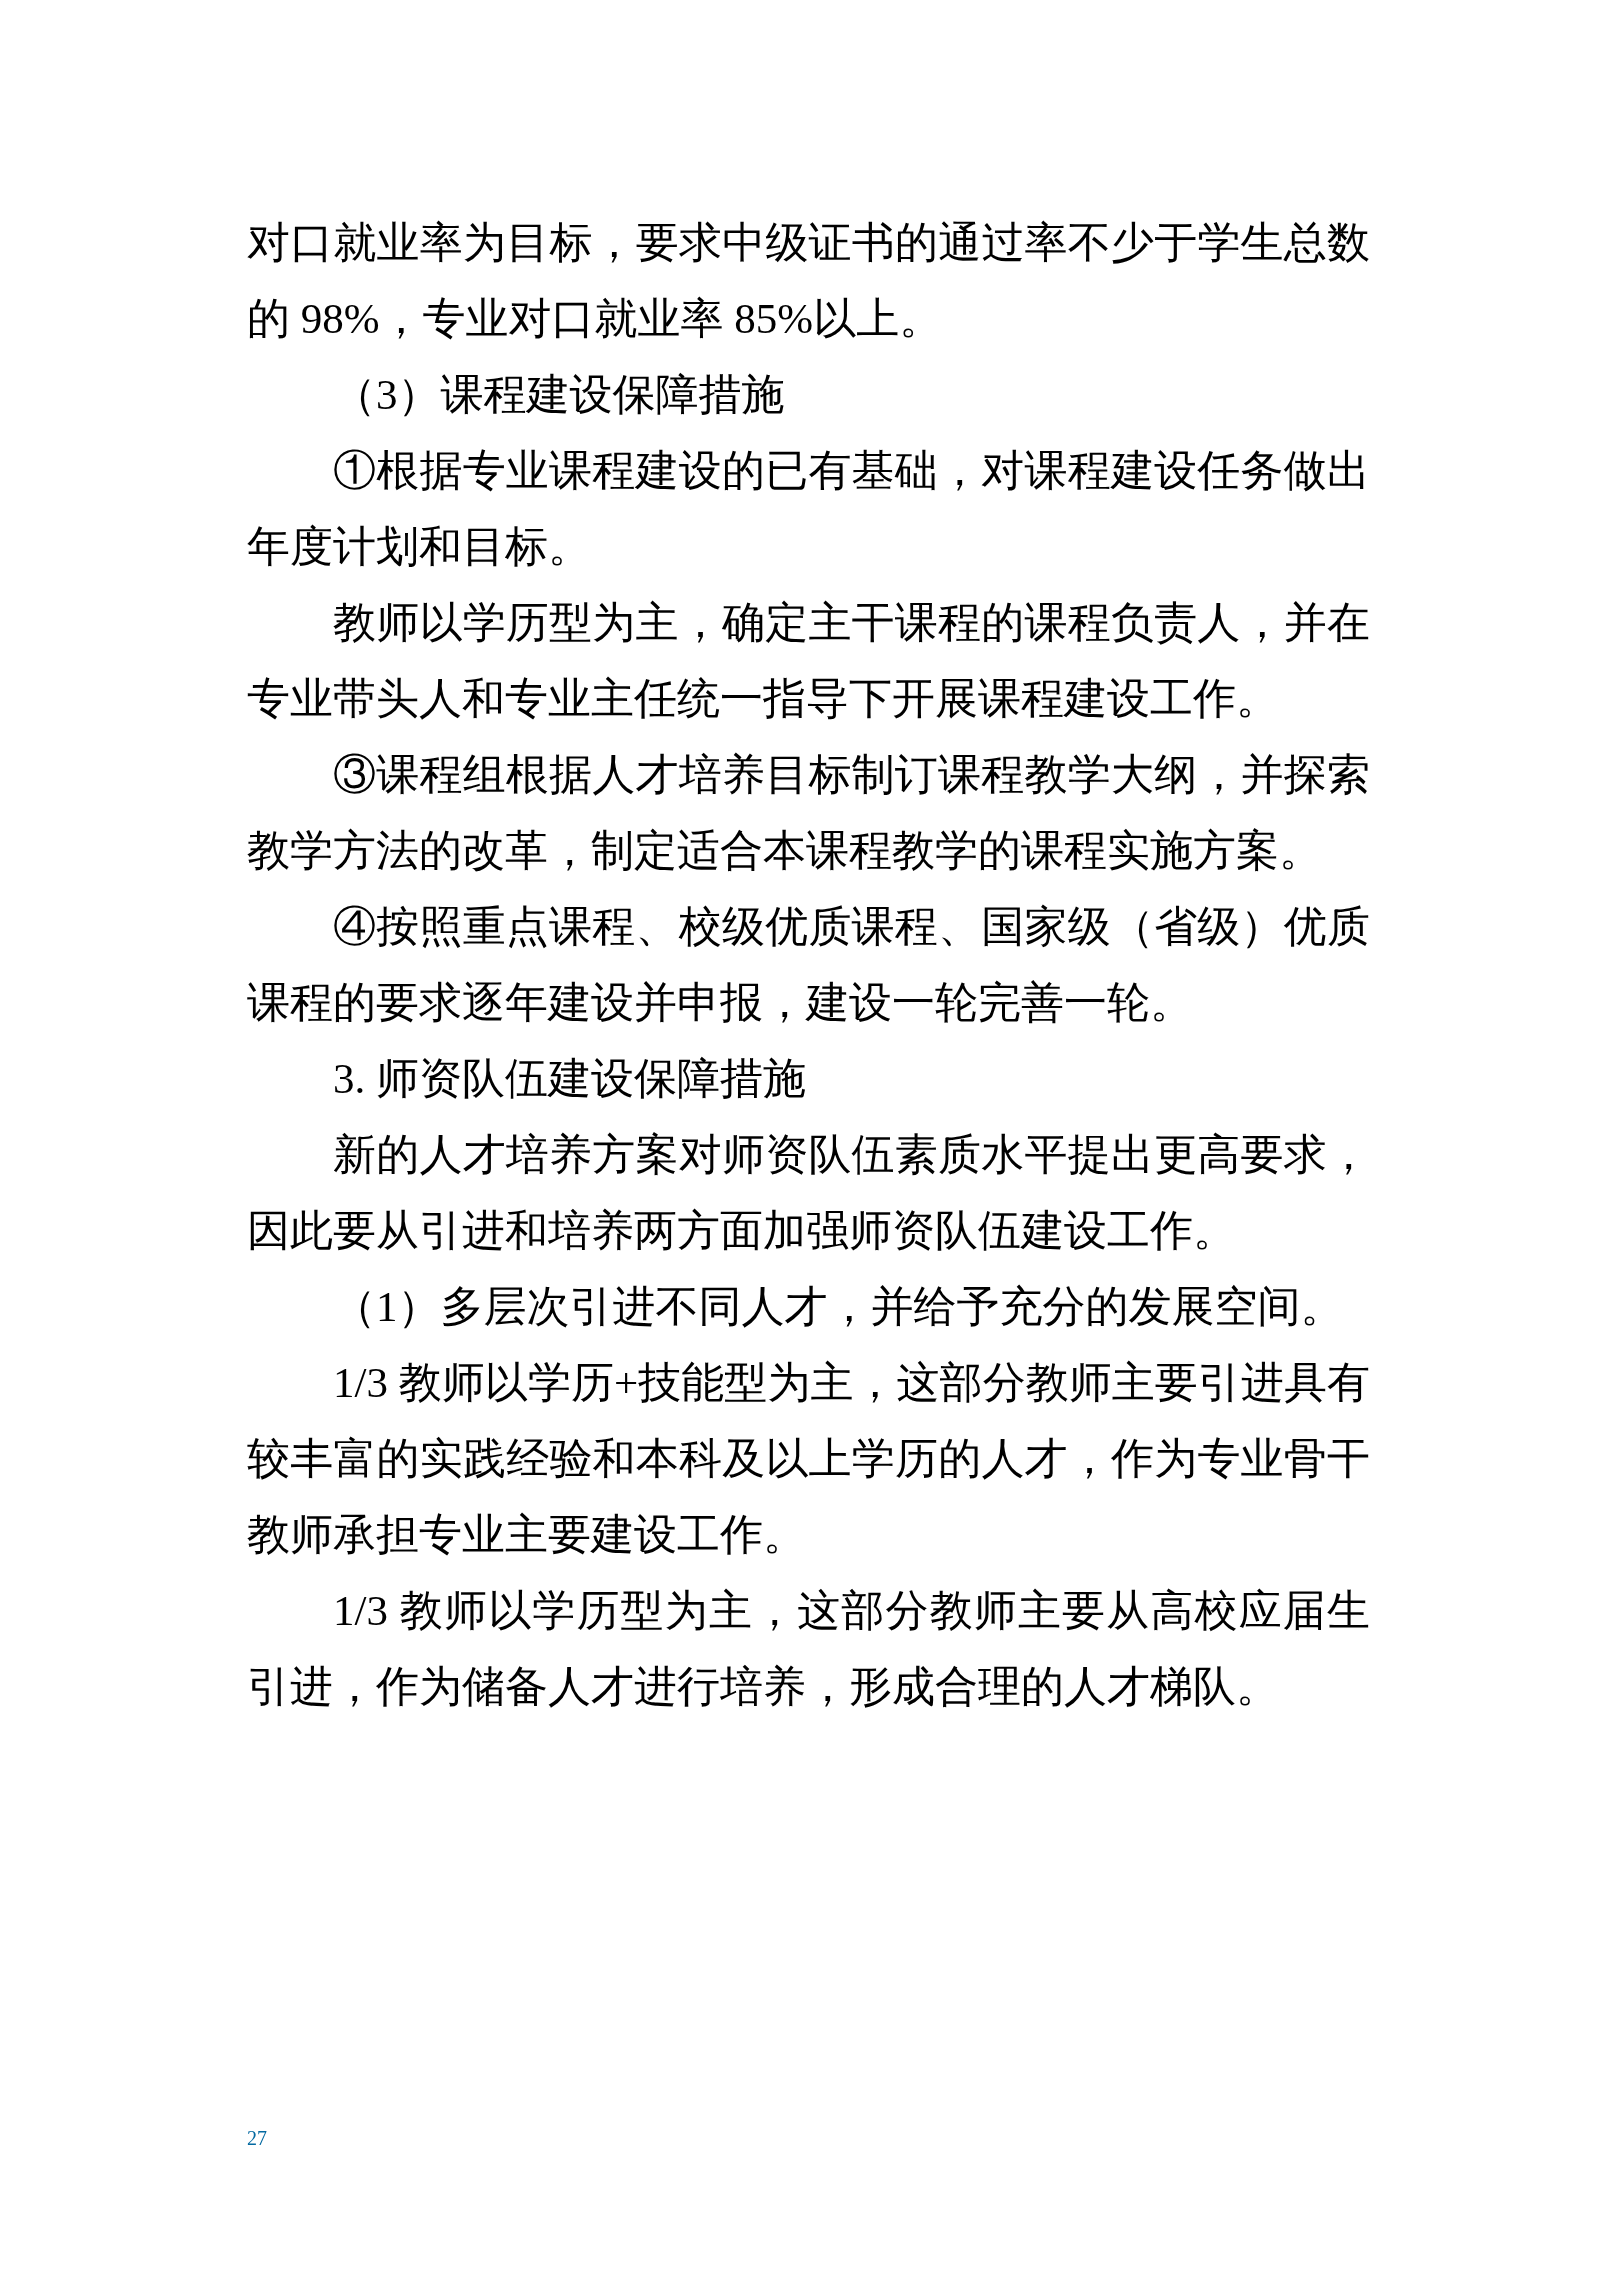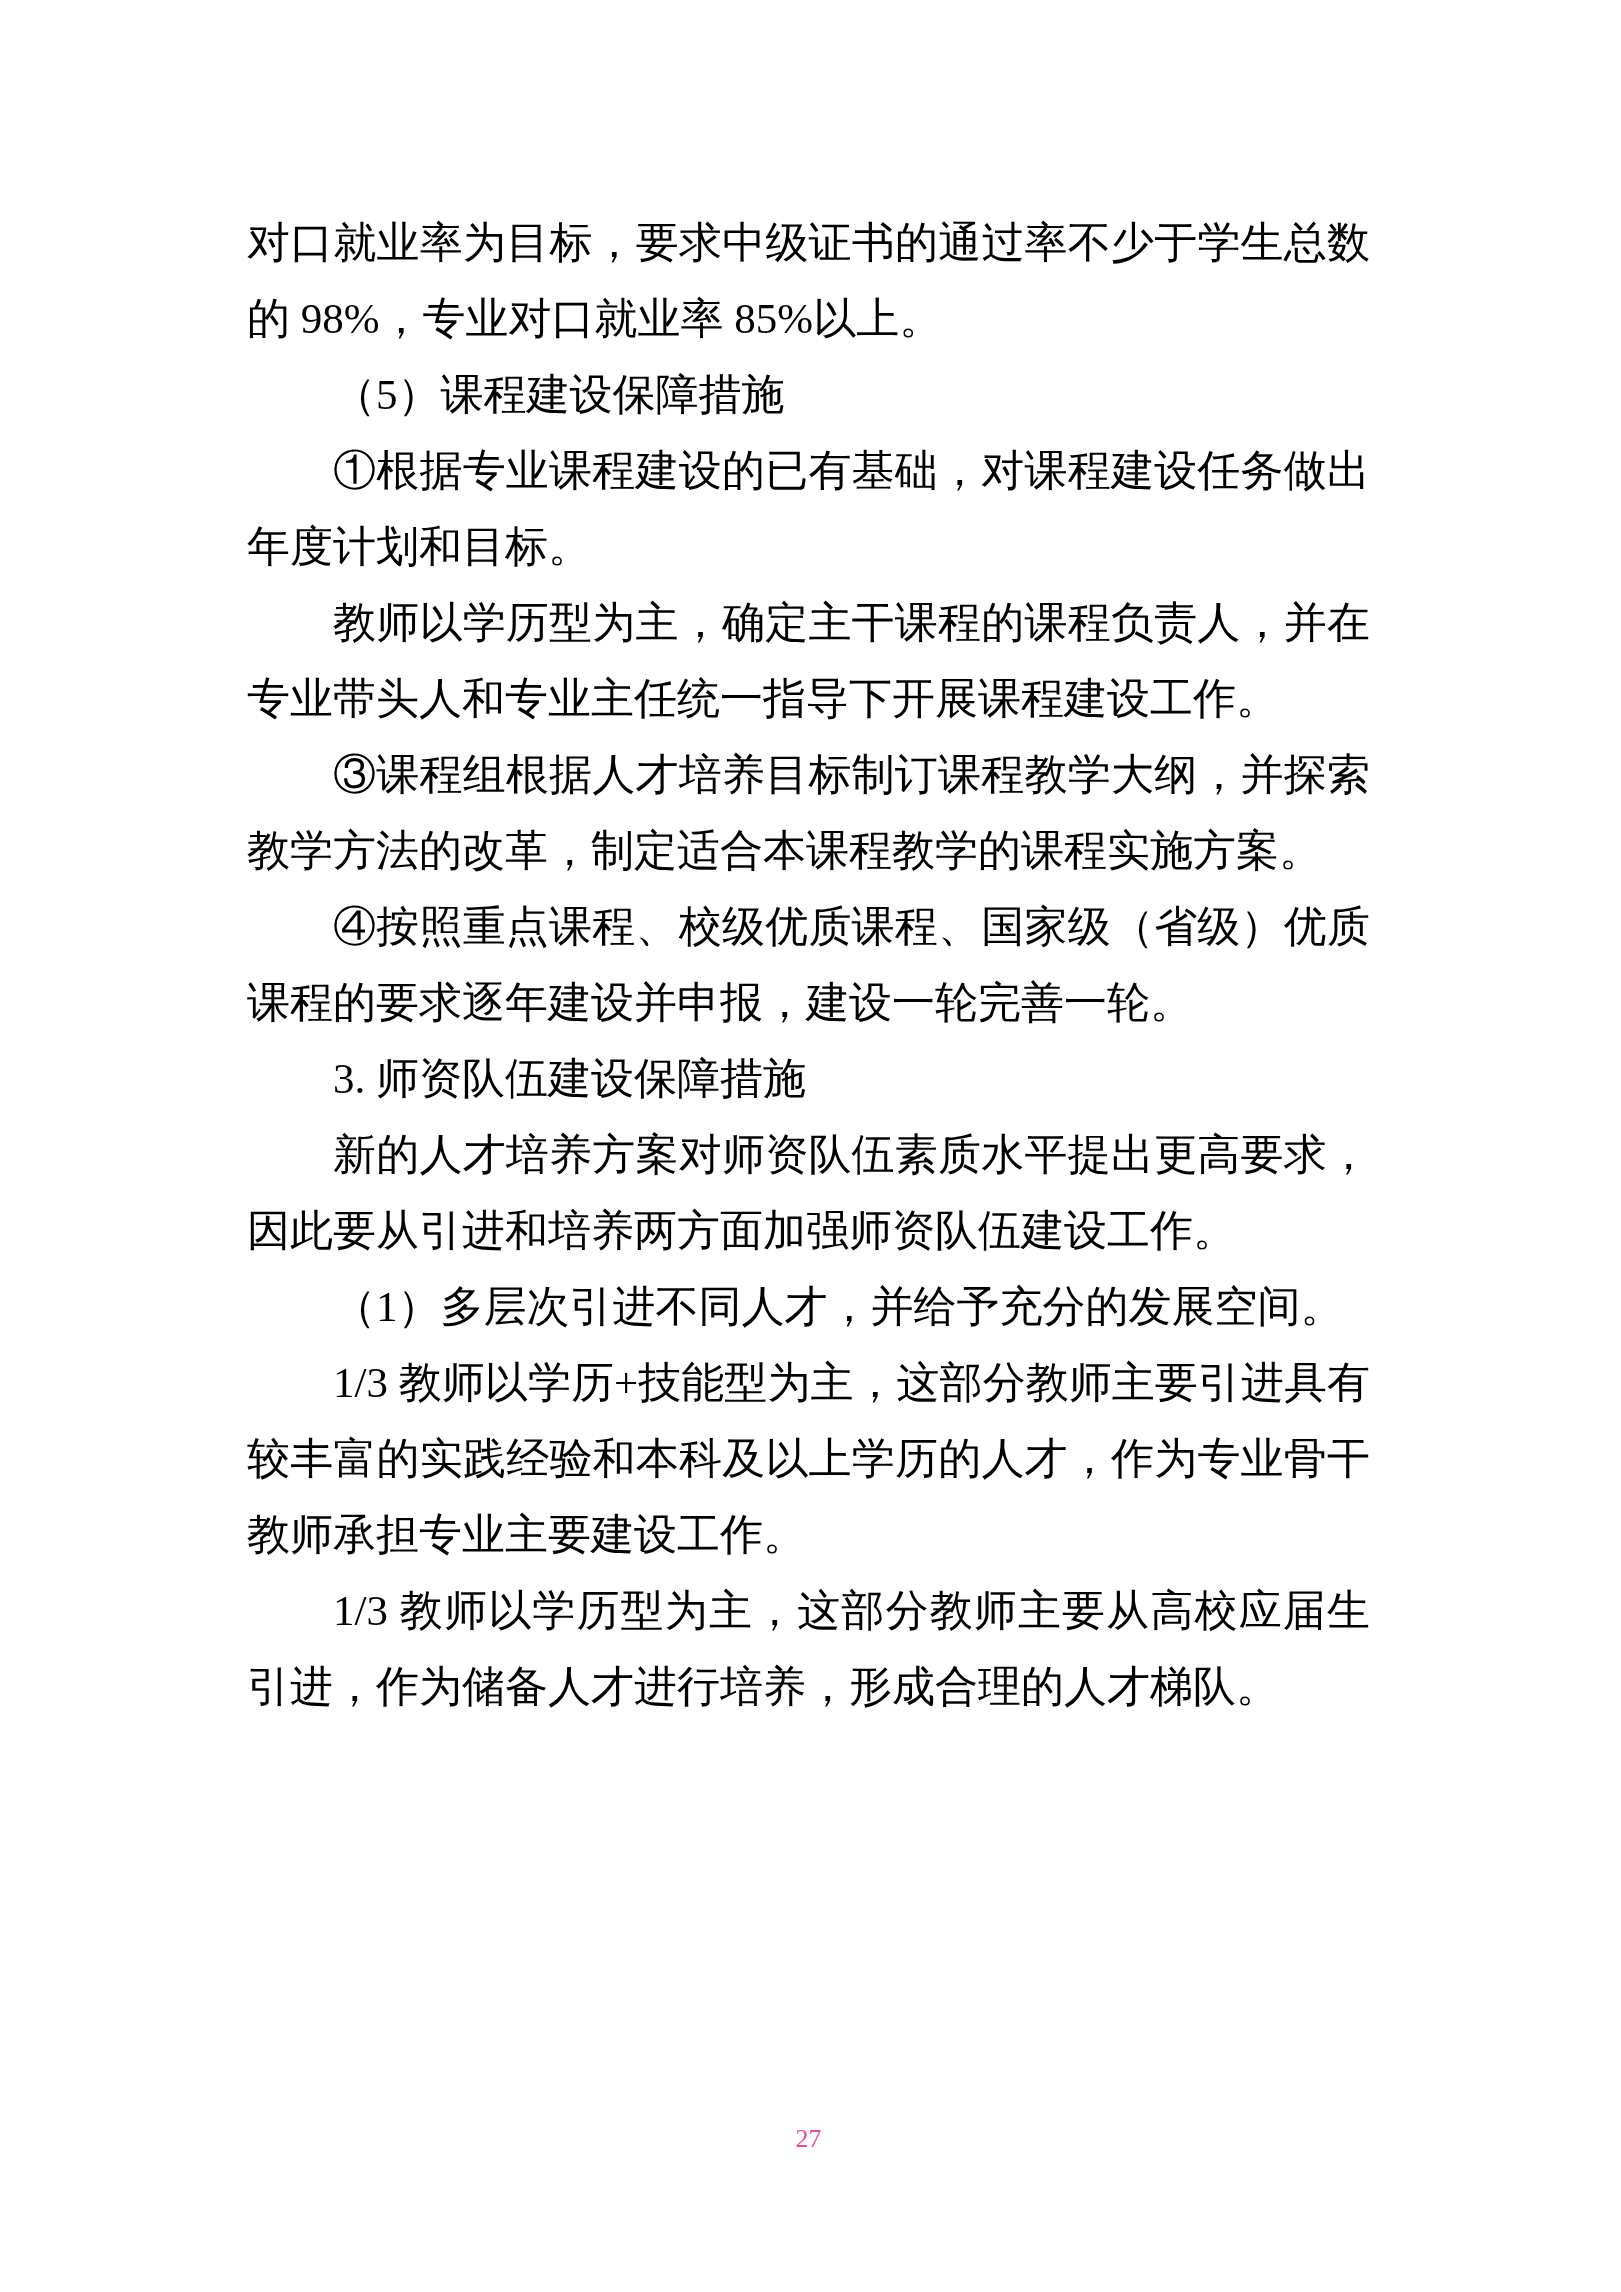--- a/index.html
+++ b/index.html
@@ -36,34 +36,33 @@
       text-indent: 86px;
     }
     .para.heading {
       font-weight: normal;
     }
     .page-number {
       position: absolute;
       top: 2119px;
       left: 247px;
       width: 1123px;
-      text-align: center;
-      font-size: 26px;
+      font-size: 20px;
       line-height: 39px;
       font-family: "Liberation Serif", "DejaVu Serif", serif;
-      color: #ec4899;
+      color: #0369a1;
     }
   </style>
 </head>
 <body>
 
 <div class="page">
   <div class="content">
       <p class="para">对口就业率为目标，要求中级证书的通过率不少于学生总数的 98%，专业对口就业率 85%以上。</p>
-      <p class="para indent">（5）课程建设保障措施</p>
+      <p class="para indent">（3）课程建设保障措施</p>
       <p class="para indent">①根据专业课程建设的已有基础，对课程建设任务做出年度计划和目标。</p>
       <p class="para indent">教师以学历型为主，确定主干课程的课程负责人，并在专业带头人和专业主任统一指导下开展课程建设工作。</p>
       <p class="para indent">③课程组根据人才培养目标制订课程教学大纲，并探索教学方法的改革，制定适合本课程教学的课程实施方案。</p>
       <p class="para indent">④按照重点课程、校级优质课程、国家级（省级）优质课程的要求逐年建设并申报，建设一轮完善一轮。</p>
       <p class="para indent heading">3. 师资队伍建设保障措施</p>
       <p class="para indent">新的人才培养方案对师资队伍素质水平提出更高要求，因此要从引进和培养两方面加强师资队伍建设工作。</p>
       <p class="para indent">（1）多层次引进不同人才，并给予充分的发展空间。</p>
       <p class="para indent">1/3 教师以学历+技能型为主，这部分教师主要引进具有较丰富的实践经验和本科及以上学历的人才，作为专业骨干教师承担专业主要建设工作。</p>
       <p class="para indent">1/3 教师以学历型为主，这部分教师主要从高校应届生引进，作为储备人才进行培养，形成合理的人才梯队。</p>
     </div>

